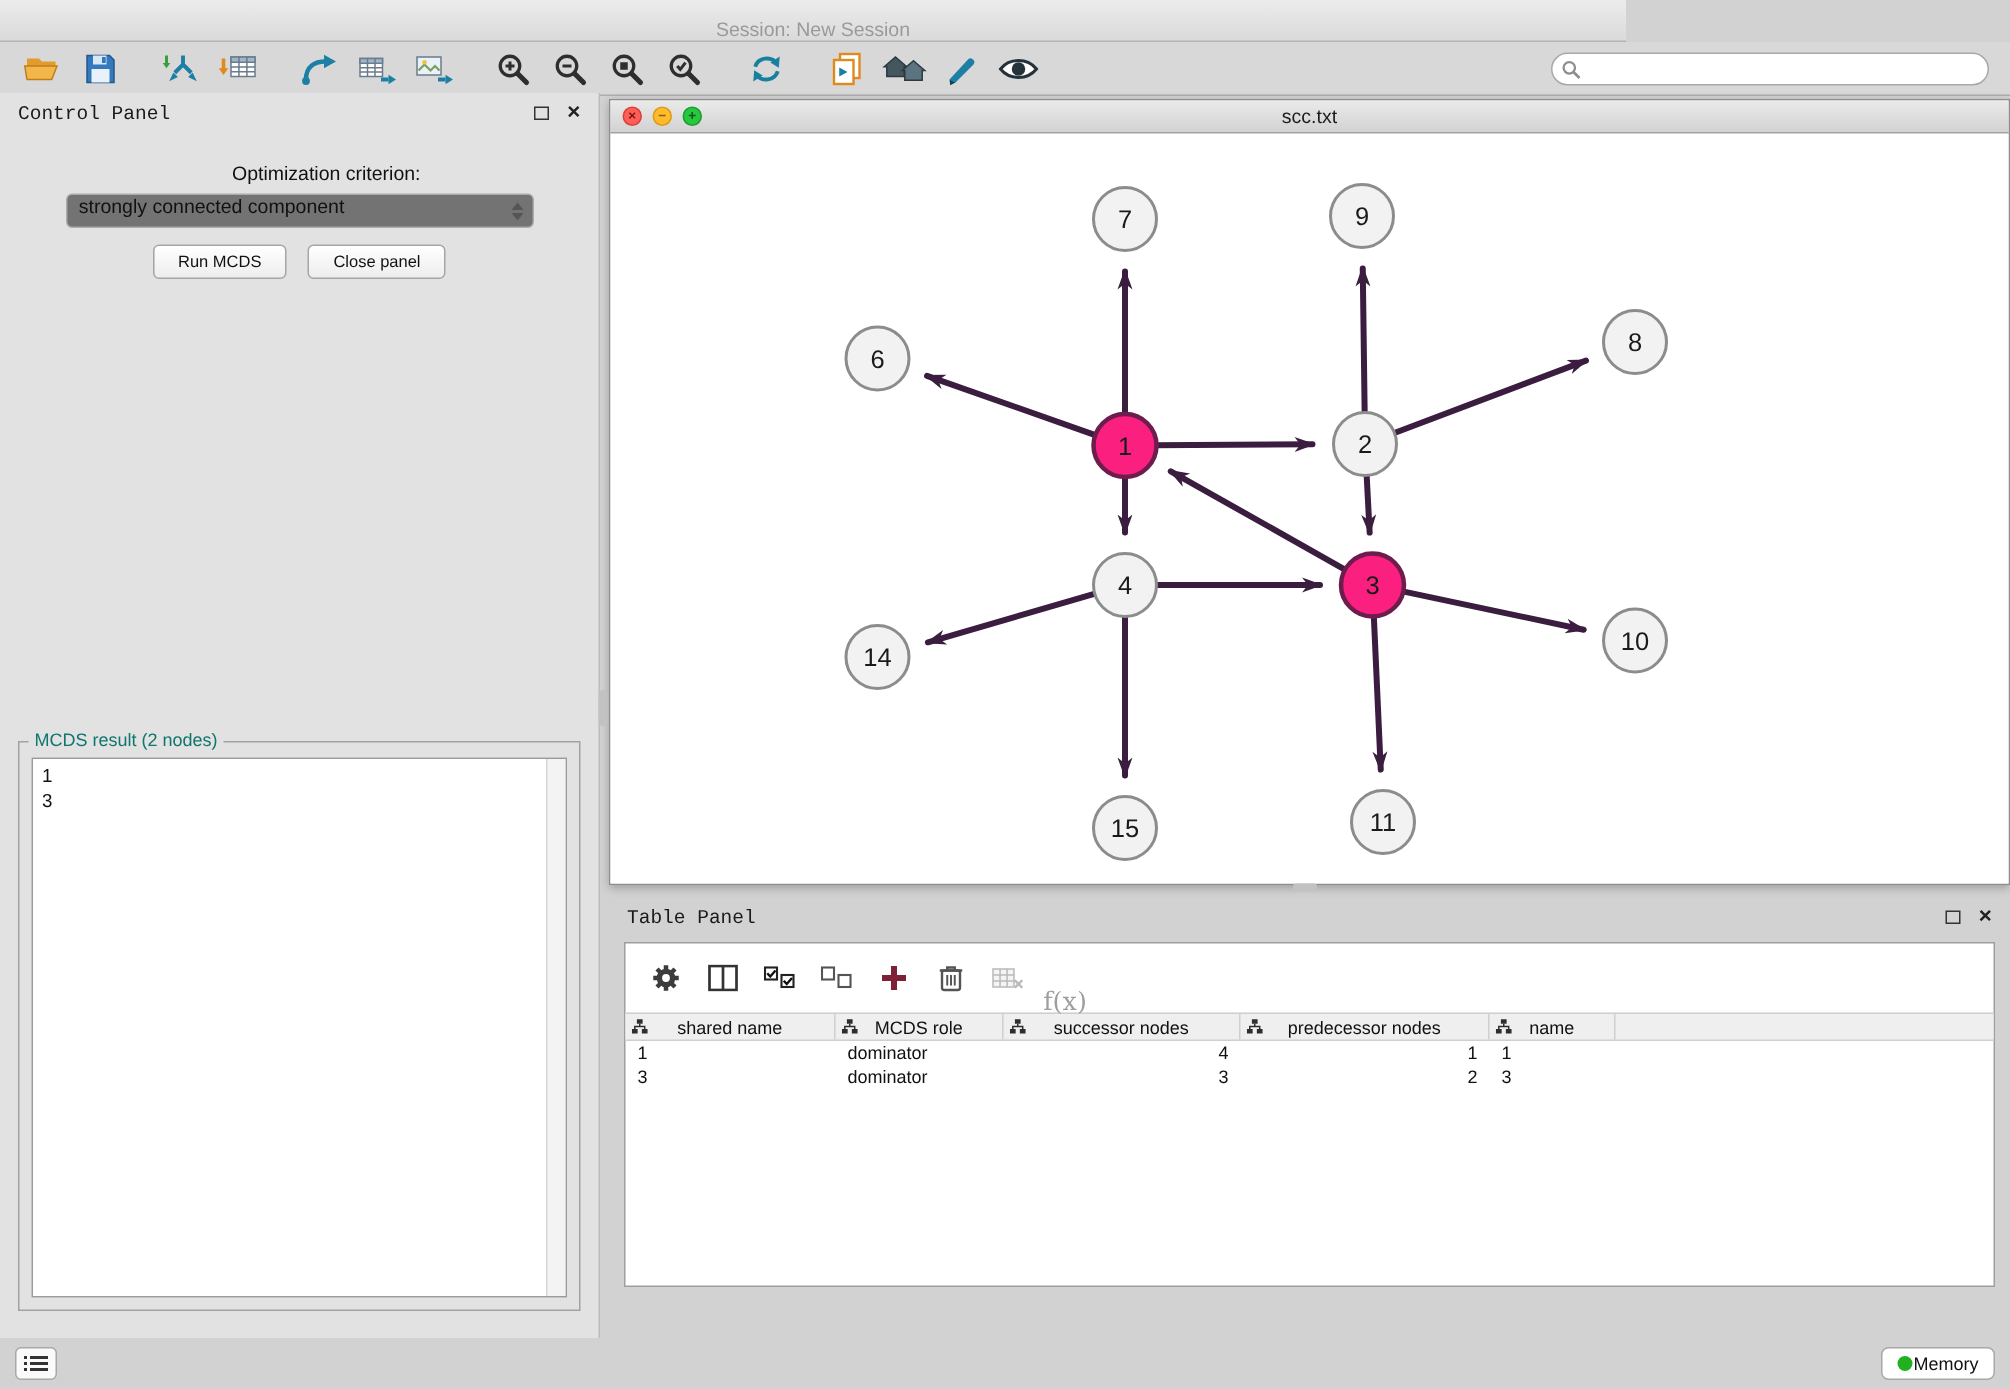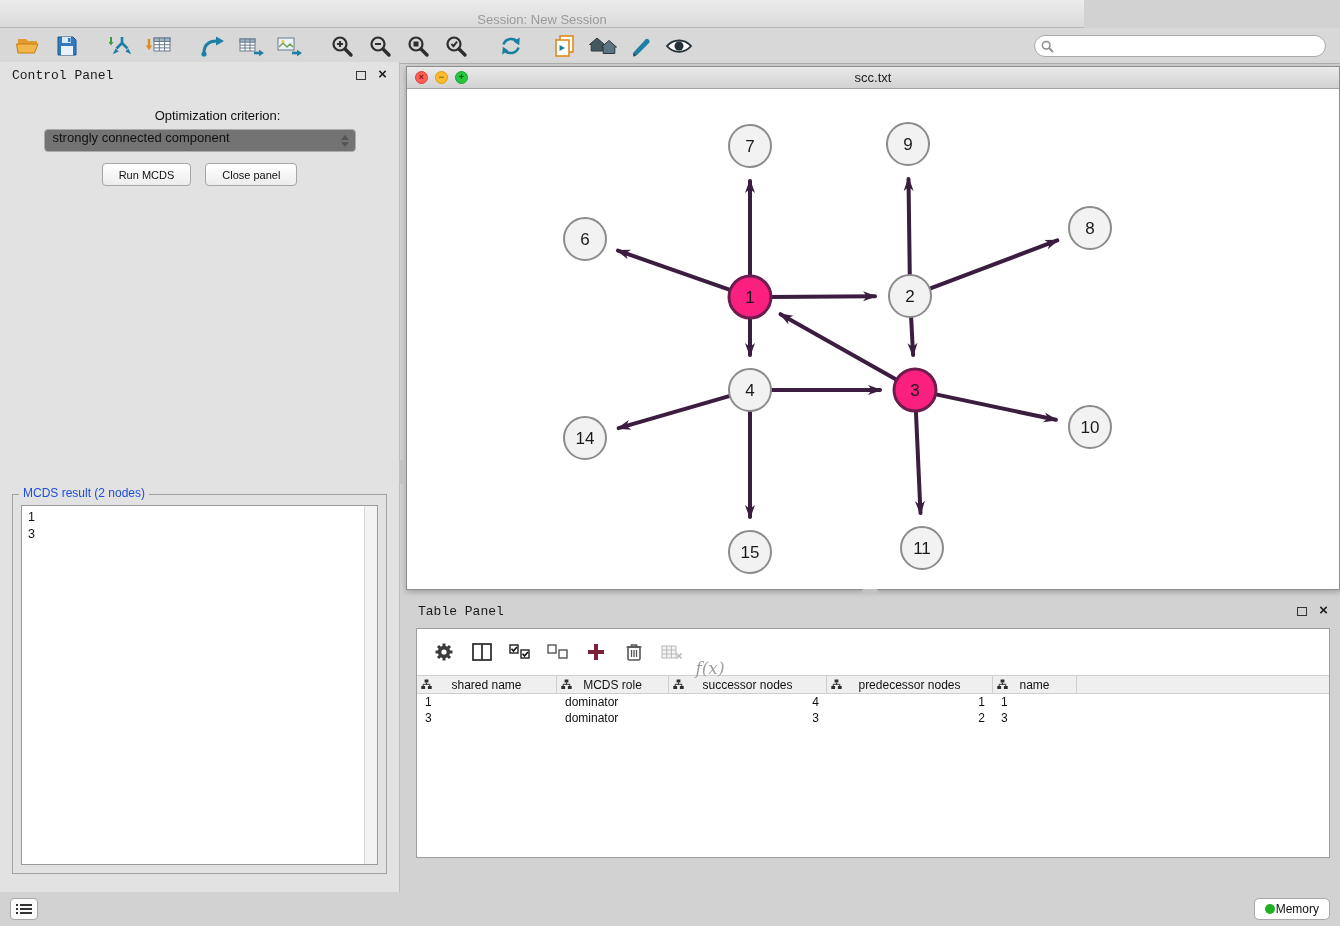--- a/index.html
+++ b/index.html
@@ -68,21 +68,21 @@
   .btn-row { margin-top:11px; display:flex; justify-content:center; gap:14px; }
   .mac-btn {
     height:23px; padding:0 16px; font-size:11px; color:#111; font-family:inherit;
     background:linear-gradient(#ffffff,#ededed); border:1px solid #a6a6a6; border-radius:4px;
   }
   .result-group {
     position:absolute; left:12px; right:12px; top:432px; bottom:18px;
     border:1px solid #a2a2a2;
   }
   .result-legend {
-    position:absolute; top:-9px; left:6px; background:#e2e2e2; padding:0 4px; font-size:12px; color:#1d4ed8;
+    position:absolute; top:-9px; left:6px; background:#e2e2e2; padding:0 4px; font-size:12px; color:#0f766e;
   }
   .result-list {
     position:absolute; left:8px; right:8px; top:10px; bottom:8px;
     background:#fff; border:1px solid #9a9a9a; overflow:hidden;
     font-size:12.5px; color:#111; padding:3px 18px 3px 6px; line-height:17px;
   }
   .result-scroll {
     position:absolute; right:0; top:0; bottom:0; width:13px;
     background:#f3f3f3; border-left:1px solid #d7d7d7;
   }
@@ -112,21 +112,21 @@
   .h-handle { position:absolute; left:862px; top:589px; width:16px; height:5px; background:#c2c2c2; border-radius:2px; }
 
   
   .table-panel { position:absolute; left:406px; top:598px; width:934px; height:290px; }
   .table-box {
     position:absolute; left:10px; right:10px; top:30px; height:230px;
     background:#fff; border:1px solid #9e9e9e;
   }
   .table-toolbar { height:46px; display:flex; align-items:center; padding-left:8px; }
   .t-btn { width:38px; height:34px; display:flex; align-items:center; justify-content:center; flex:0 0 auto; }
-  .fx-label { font-family:"DejaVu Serif", serif; font-style:italic; font-size:17px; color:#9e9e9e;margin-top:32px; }
+  .fx-label { font-family:"DejaVu Serif", serif; font-size:17px; color:#9e9e9e;margin-top:32px; }
   .table-head { display:flex; height:19px; background:#efefef; border-top:1px solid #cfcfcf; border-bottom:1px solid #cfcfcf; }
   .th {
     position:relative; display:flex; align-items:center; justify-content:center;
     font-size:12px; color:#111; border-right:1px solid #cfcfcf; flex:0 0 auto;
   }
   .th svg { position:absolute; left:4px; top:3px; }
   .tr { display:flex; height:16px; }
   .td { font-size:12px; color:#111; padding:1px 8px 0; white-space:nowrap; overflow:hidden; flex:0 0 auto; }
   .table-tabs { position:absolute; left:0; right:0; top:267px; display:flex; justify-content:center; }
 

